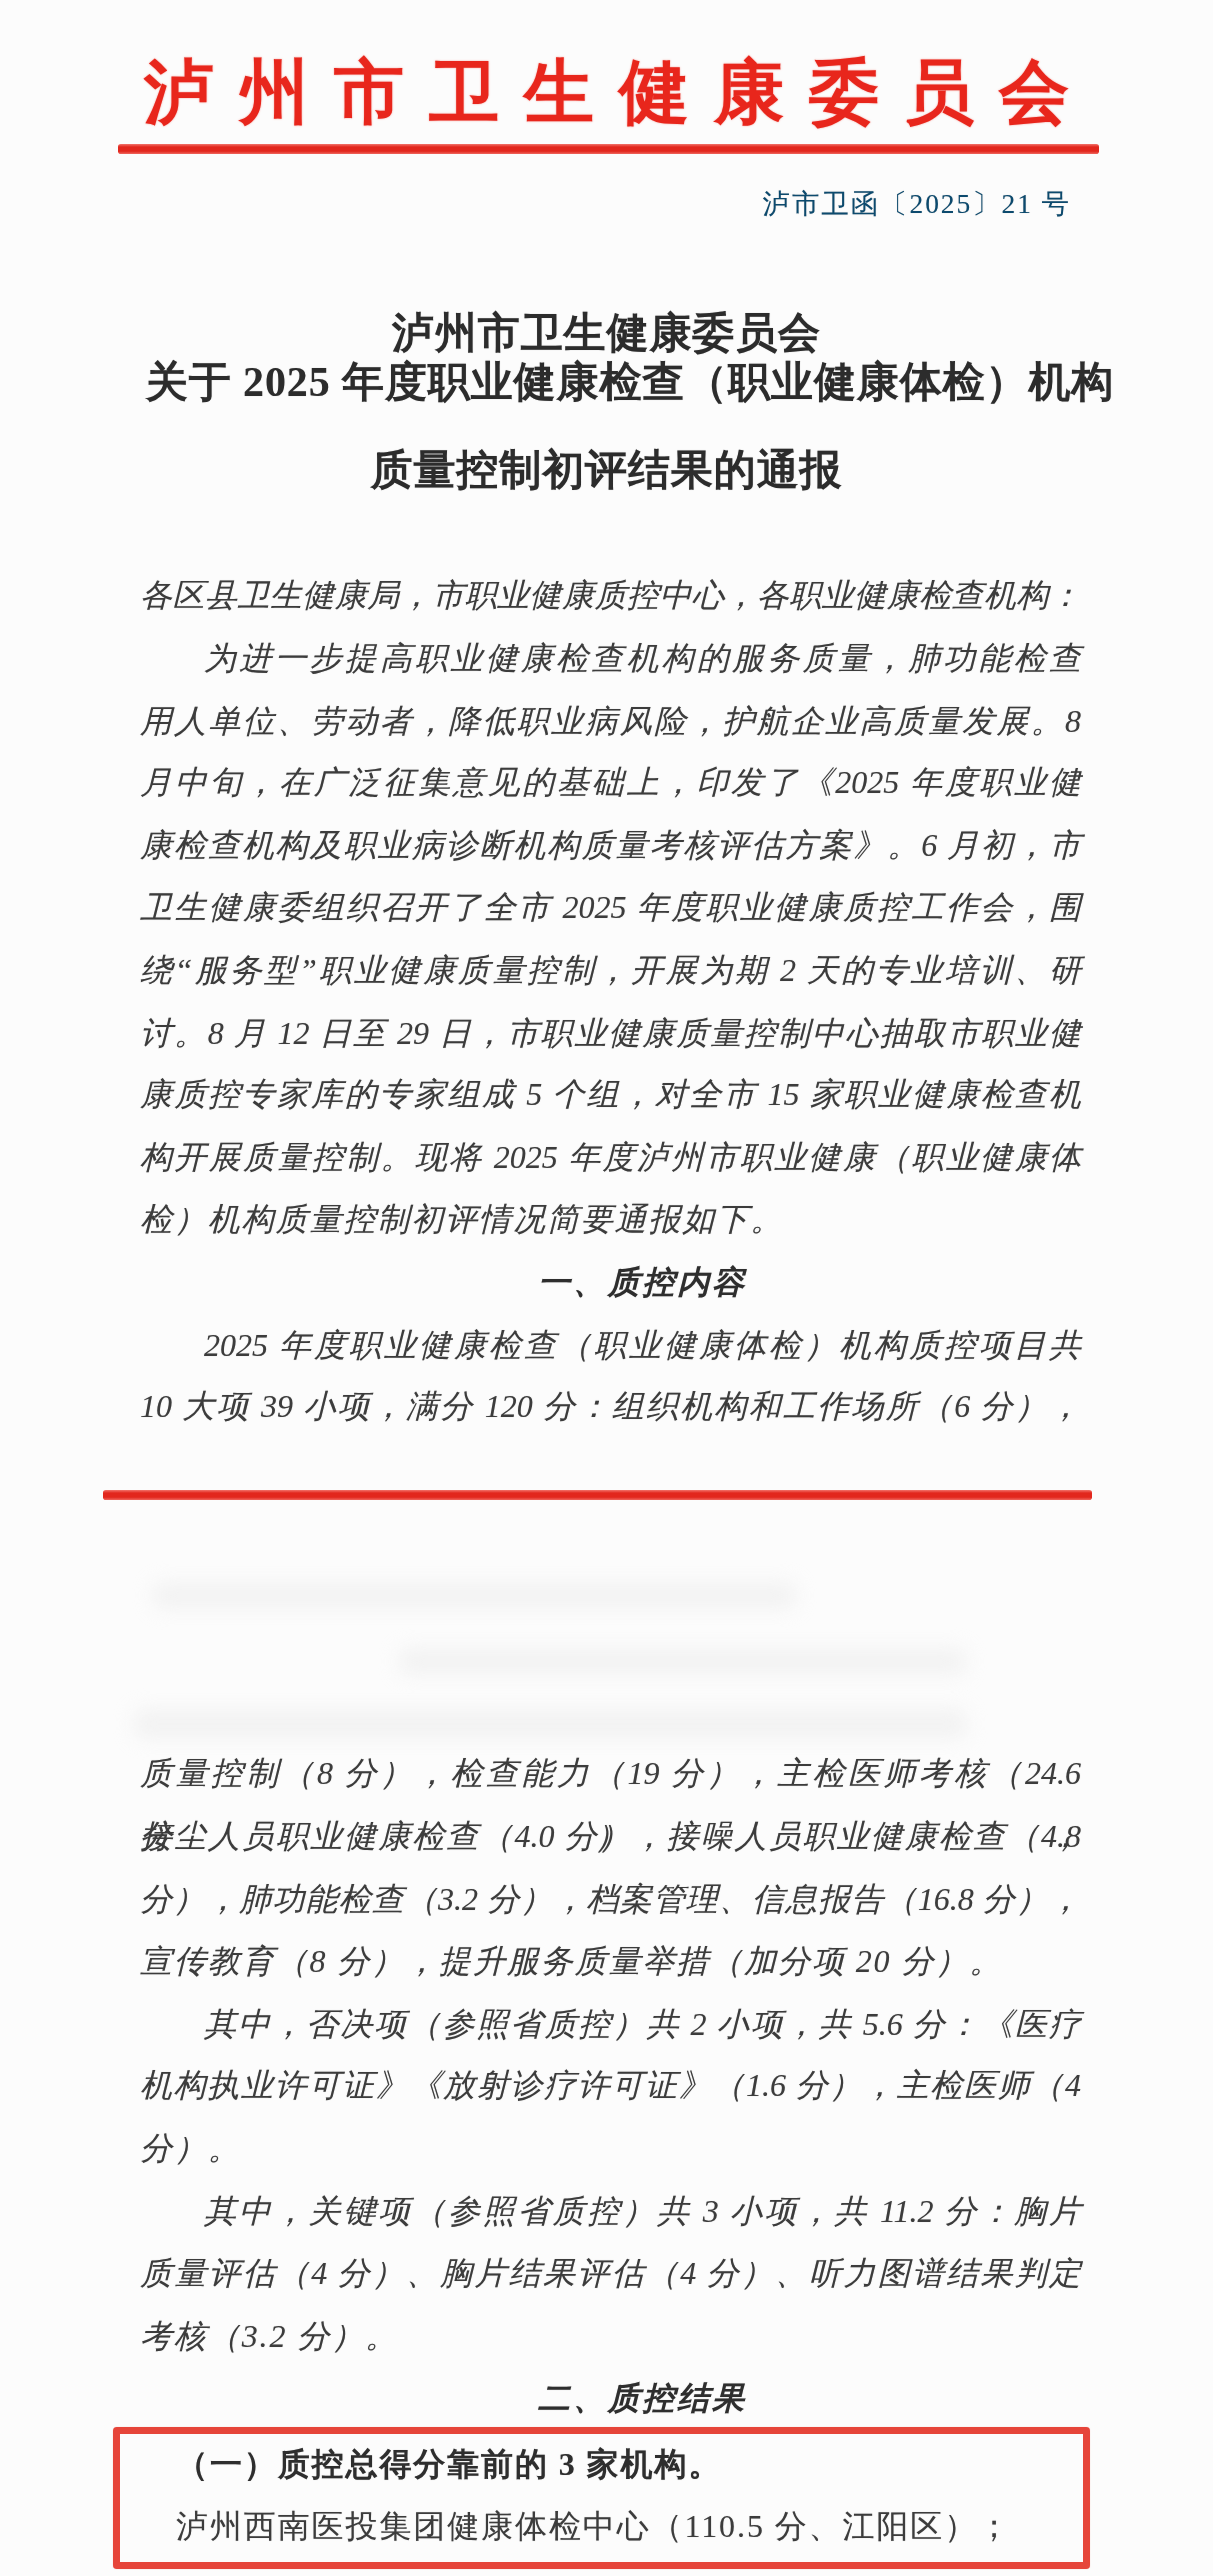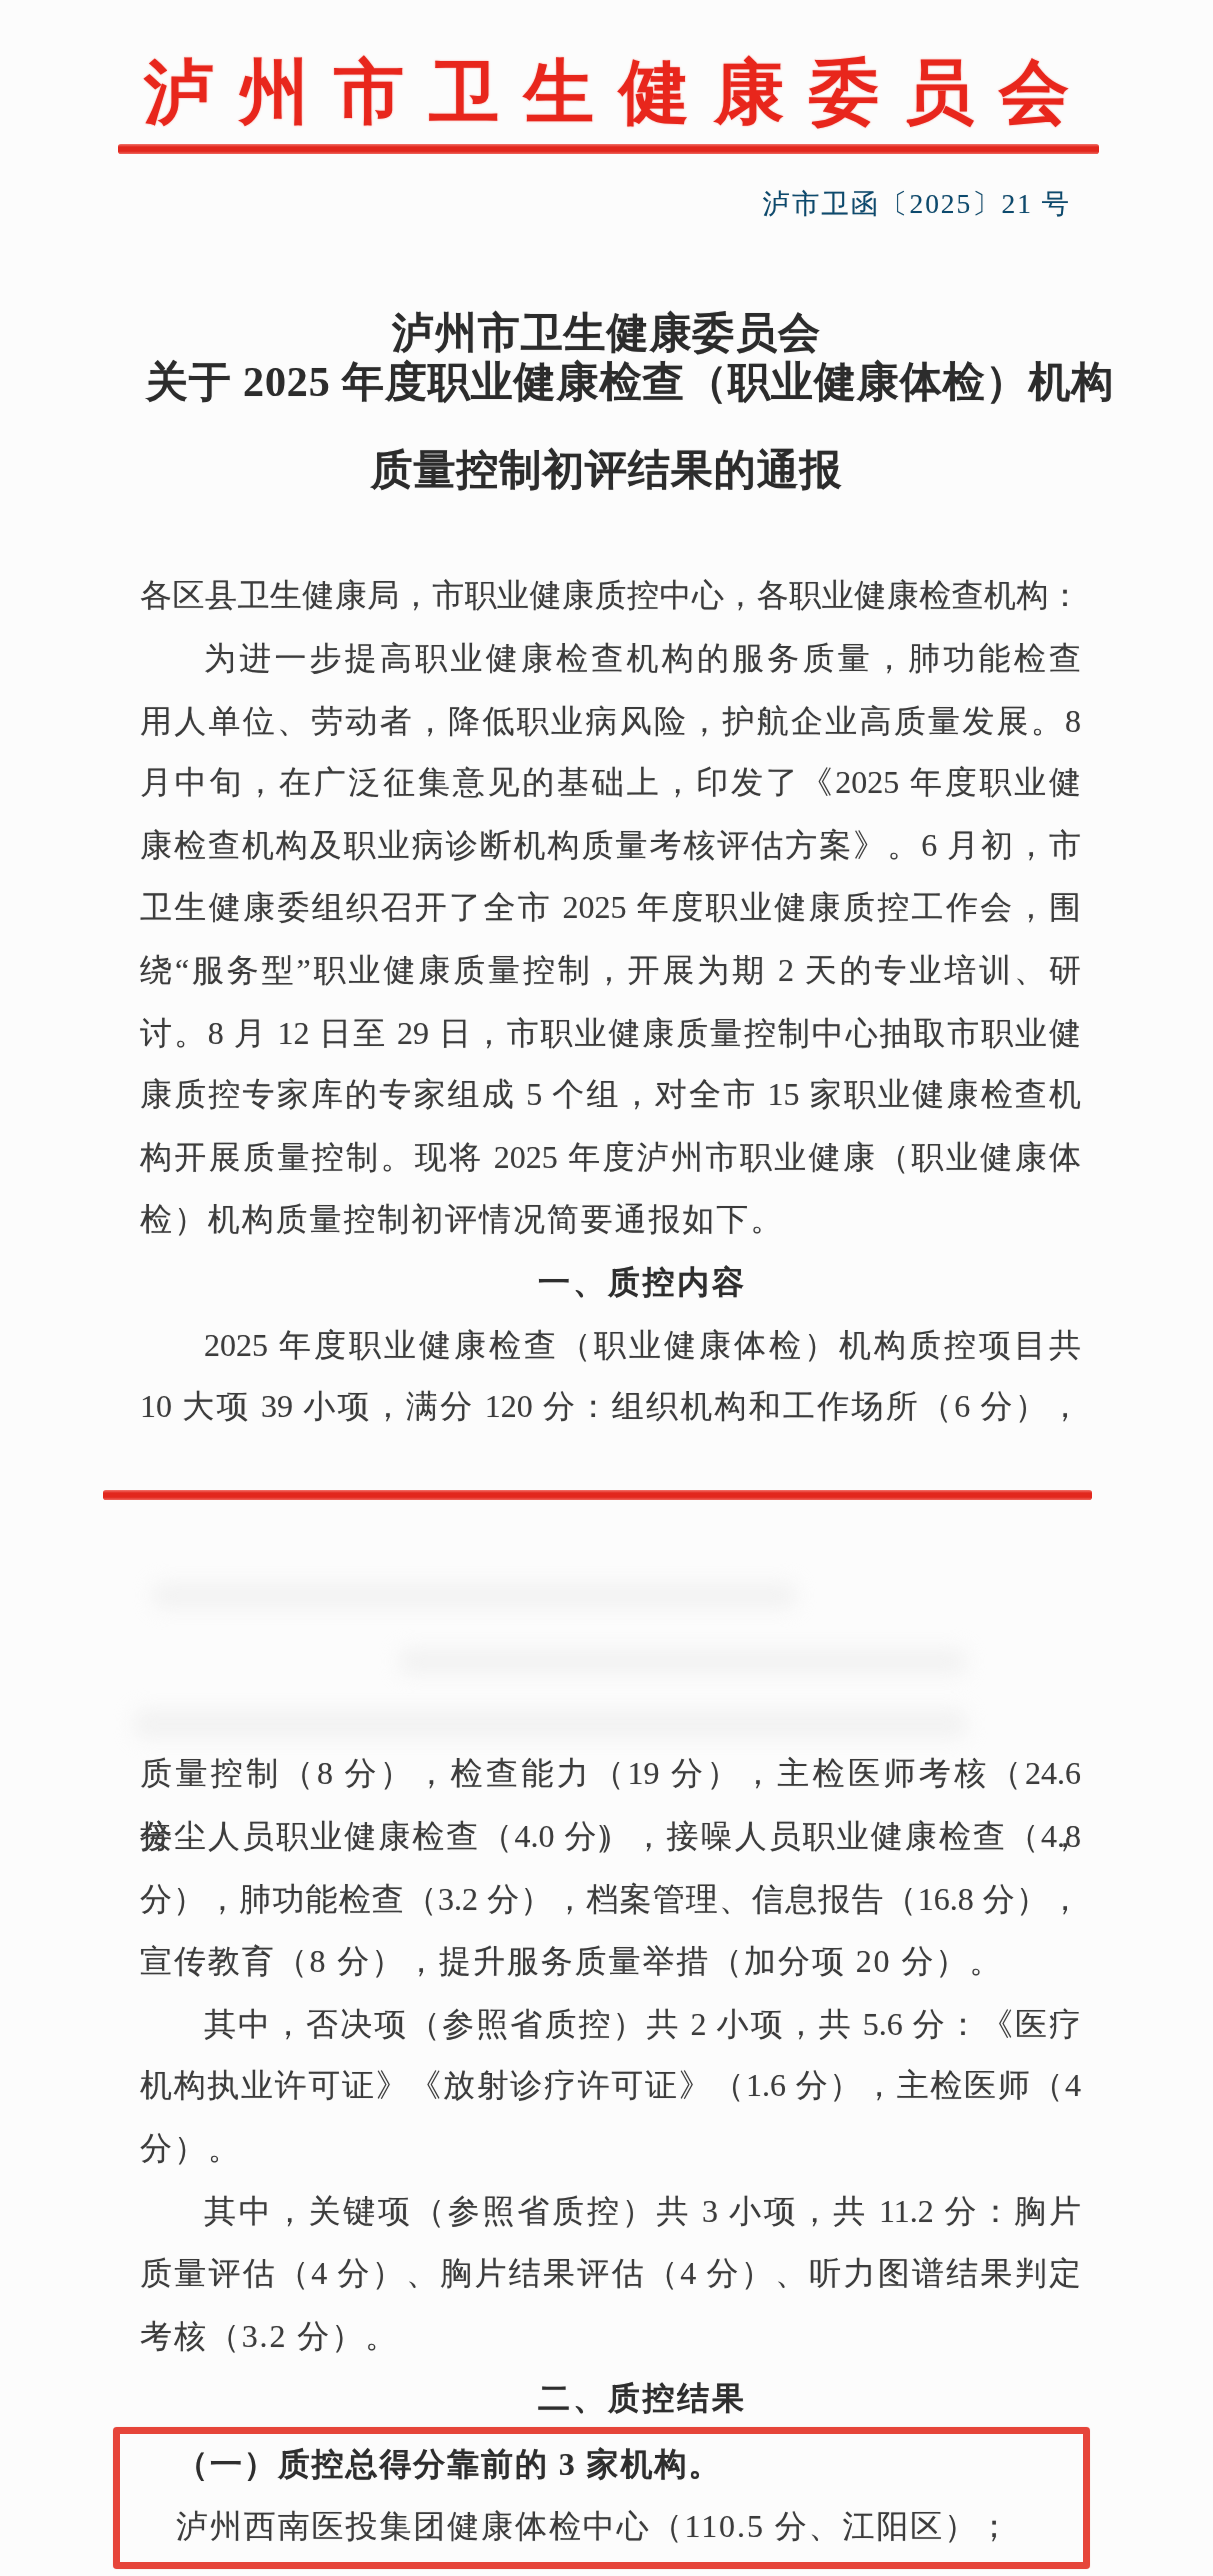--- a/index.html
+++ b/index.html
@@ -48,20 +48,21 @@
   .t1{top:305px;}
   .t2{top:354px;padding-left:47px;}
   .t3{top:442px;}
   .bodyline{
     position:absolute;left:140px;width:941px;
     height:63px;line-height:63px;
     font-size:32px;color:#3c3c3c;
     letter-spacing:1.9px;
     text-shadow:0 0 0.9px rgba(70,70,70,.38);
     white-space:nowrap;
+    font-style:italic;
   }
   .full{
     white-space:normal;
     letter-spacing:normal;
     text-align:justify;
     text-align-last:justify;
   }
   .indent{text-indent:64px;}
   .hei{
     font-family:"Liberation Sans", sans-serif;

